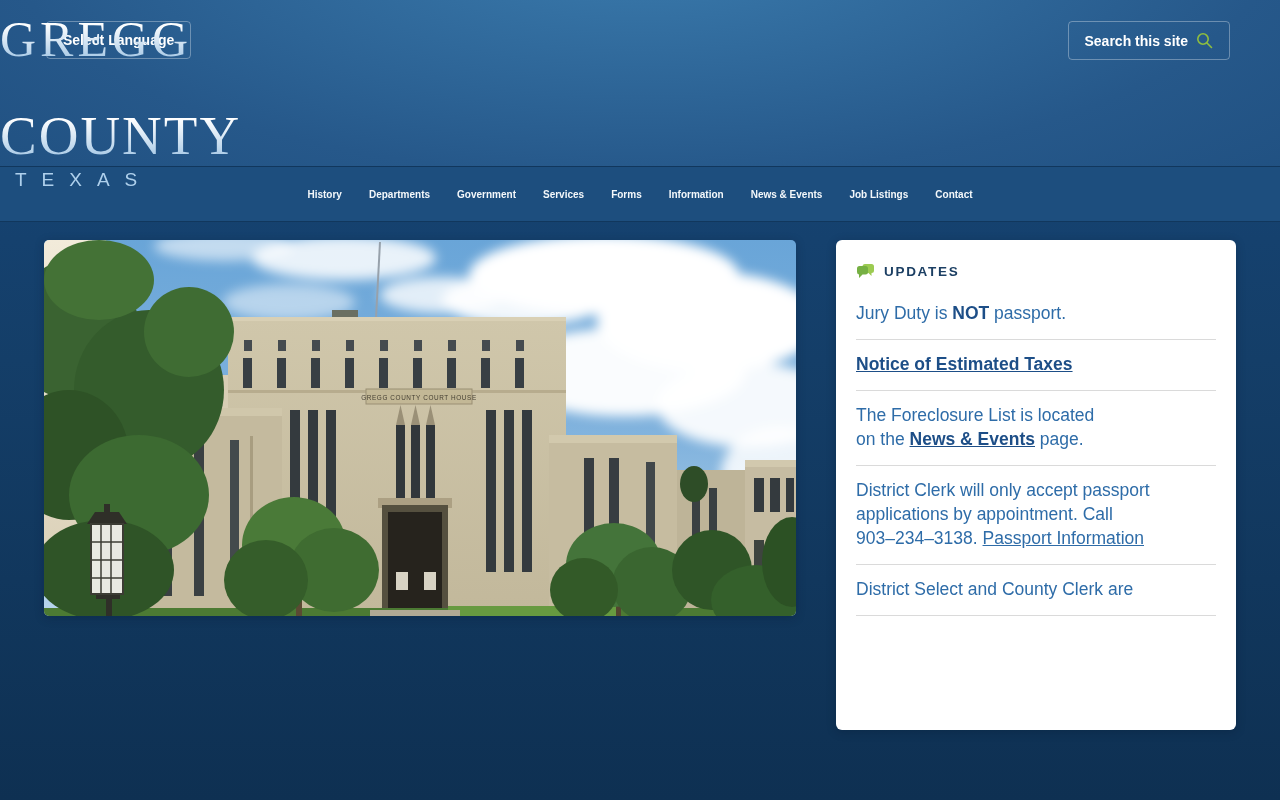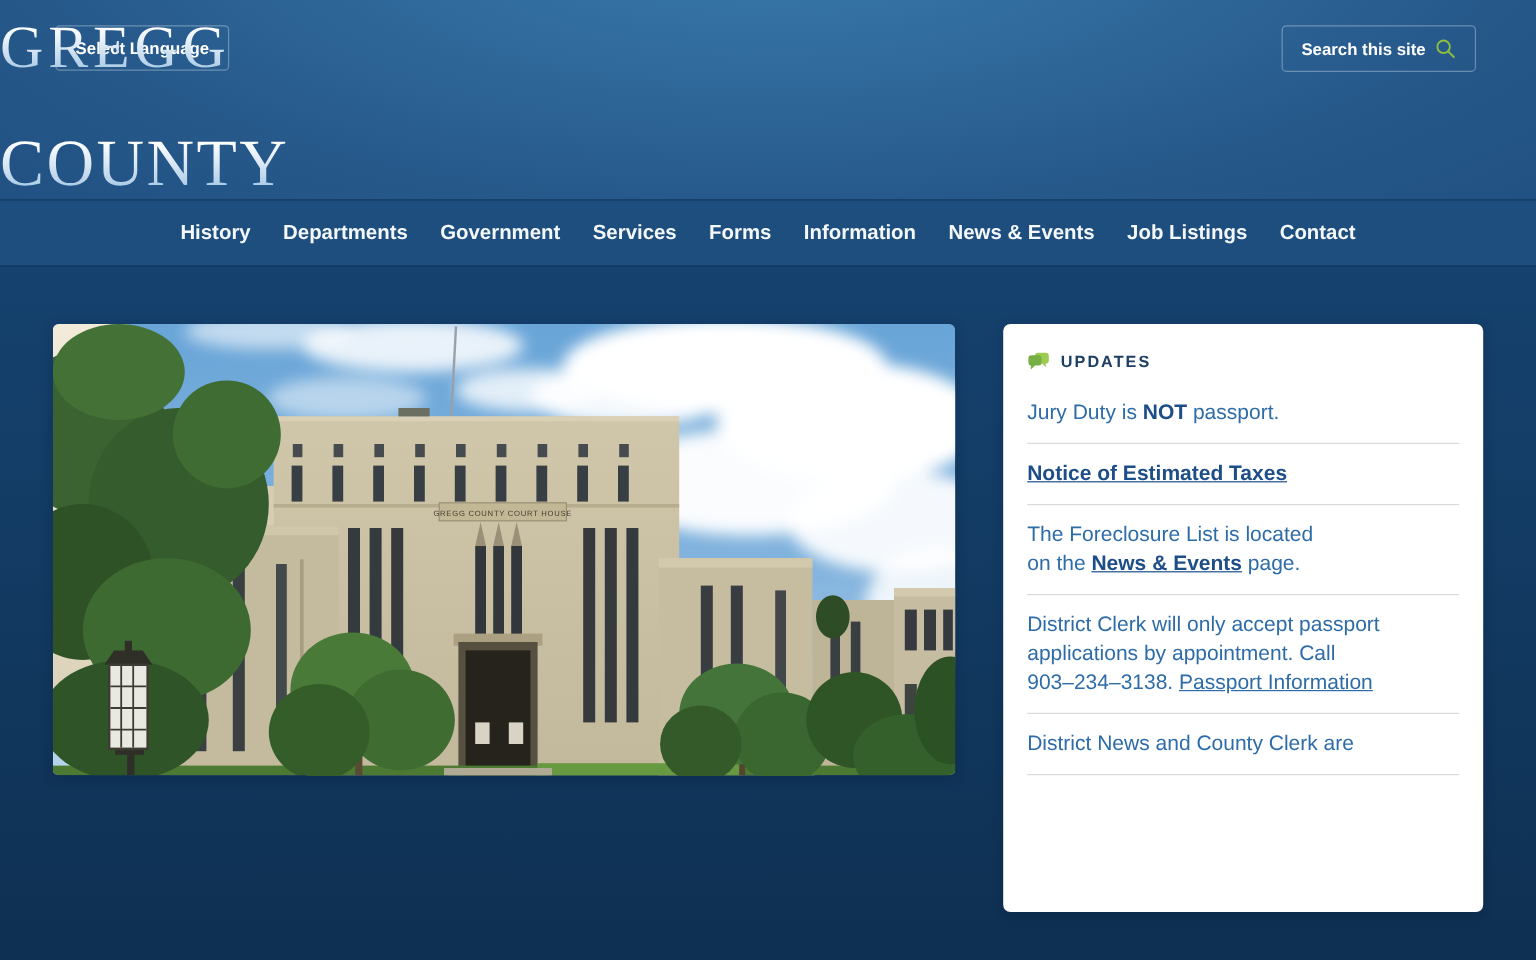--- a/index.html
+++ b/index.html
@@ -38,23 +38,23 @@
   }
   .logo-l1{font-size:50px;line-height:48px;letter-spacing:4px;}
   .logo-l2{font-size:55px;line-height:53px;letter-spacing:2px;margin-top:46px;}
   .logo-l3{margin-top:7px;font-size:19px;letter-spacing:15px;padding-left:15px;color:#aed0ec;font-weight:400;}
   
   .nav{
     height:56px;background:var(--nav-blue,#1d4e7e);
     border-top:1px solid rgba(8,36,66,.55);border-bottom:1px solid rgba(8,36,66,.55);
     display:flex;justify-content:center;align-items:center;gap:27px;
   }
-  .nav a{color:#f4f8fb;font-weight:700;font-size:17px;text-decoration:none;}
+  .nav a{color:#f4f8fb;font-weight:700;font-size:10px;text-decoration:none;}
   
-  .main{display:flex;gap:40px;padding:48px 44px 0;}
+  .main{display:flex;gap:40px;padding:18px 44px 0;}
   .photo{width:752px;height:376px;flex:none;border-radius:5px;overflow:hidden;box-shadow:0 2px 10px rgba(5,20,40,.25);}
   .card{
     width:400px;background:var(--card-bg,#fff);border-radius:6px;
     padding:23px 20px 16px;height:490px;box-shadow:0 2px 10px rgba(5,20,40,.25);
   }
   .card-head{display:flex;align-items:center;gap:9px;margin-bottom:9px;}
   .card-head .ttl{color:var(--heading-navy,#1c3f63);font-weight:700;font-size:13.5px;letter-spacing:1.7px;}
   .update-item{
     padding:12px 0 14px;border-bottom:1px solid #dadada;
     color:var(--link-blue,#2e6ca8);font-size:17.5px;line-height:24px;
@@ -67,20 +67,21 @@
 <body>
 
 <header class="header">
   <button class="hdr-btn lang-btn">
     <span>Select Language</span>
   </button>
 
   <div class="logo">
     <div class="logo-l1">GREGG</div>
     <div class="logo-l2">COUNTY</div>
+    <div class="logo-l3">TEXAS</div>
   </div>
 
   <button class="hdr-btn search-btn">
     <span>Search this site</span>
     <svg width="17" height="17" viewBox="0 0 17 17">
       <circle cx="7" cy="7" r="5.2" fill="none" stroke="#8fbe3f" stroke-width="1.6"></circle>
       <line x1="11" y1="11" x2="15.5" y2="15.5" stroke="#8fbe3f" stroke-width="1.6" stroke-linecap="round"></line>
     </svg>
   </button>
 </header>
@@ -278,17 +279,17 @@
         <path d="M9 1 h6.5 a2.5 2.5 0 0 1 2.5 2.5 v4 a2.5 2.5 0 0 1 -2.5 2.5 l0 3 -3 -3 h-3.5 a2.5 2.5 0 0 1 -2.5 -2.5 v-4 a2.5 2.5 0 0 1 2.5 -2.5 z" fill="#9ccb51"></path>
         <path d="M3.5 3 h6 a2.5 2.5 0 0 1 2.5 2.5 v3.5 a2.5 2.5 0 0 1 -2.5 2.5 h-3 l-3.5 3.5 0 -3.5 a2.5 2.5 0 0 1 -2 -2.5 v-3.5 a2.5 2.5 0 0 1 2.5 -2.5 z" fill="#76b043"></path>
       </svg>
       <span class="ttl">UPDATES</span>
     </div>
     <div>
         <div class="update-item"><span>Jury Duty is </span><span class="b">NOT</span><span> passport.</span></div>
         <div class="update-item"><a class="b" href="#">Notice of Estimated Taxes</a></div>
         <div class="update-item"><span>The Foreclosure List is located</span><br><span>on the </span><a class="b" href="#">News &amp; Events</a><span> page.</span></div>
         <div class="update-item"><span>District Clerk will only accept passport</span><br><span>applications by appointment. Call</span><br><span>903–234–3138. </span><a href="#">Passport Information</a></div>
-        <div class="update-item"><span>District News and County Clerk are</span><br></div>
+        <div class="update-item"><span>District Select and County Clerk are</span><br></div>
       </div>
   </aside>
 
 </main>
 
 </body></html>

